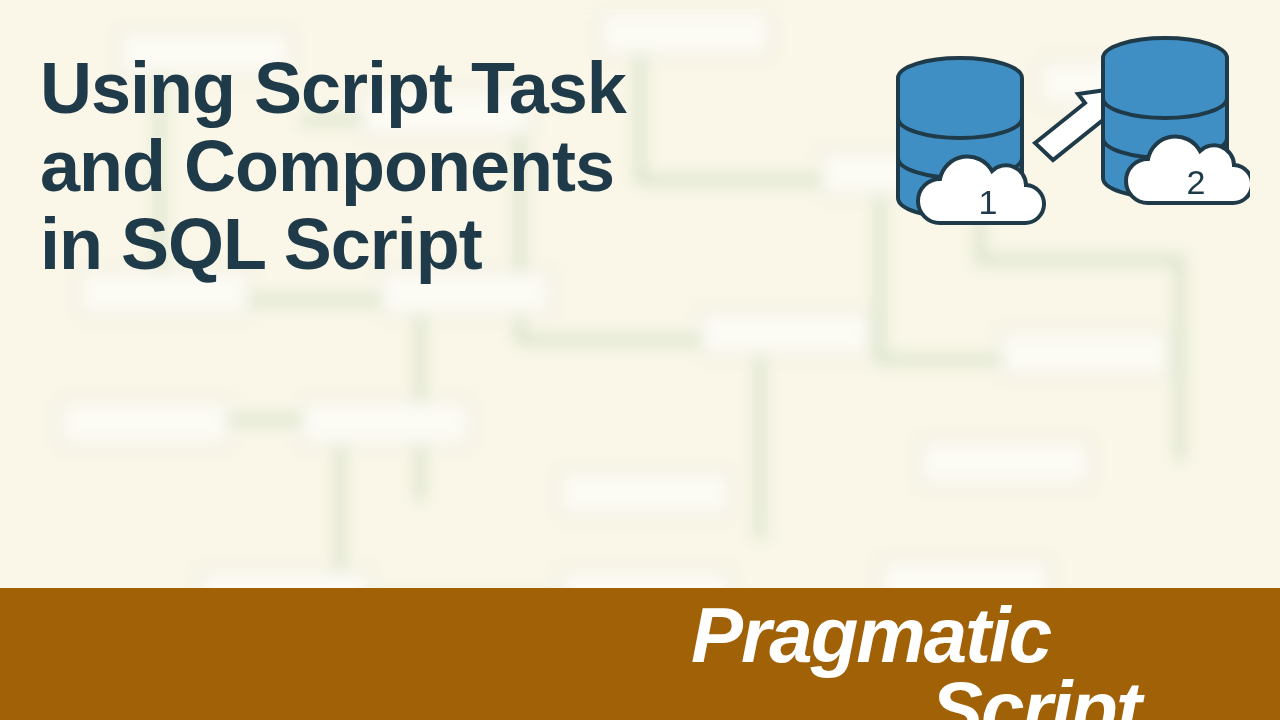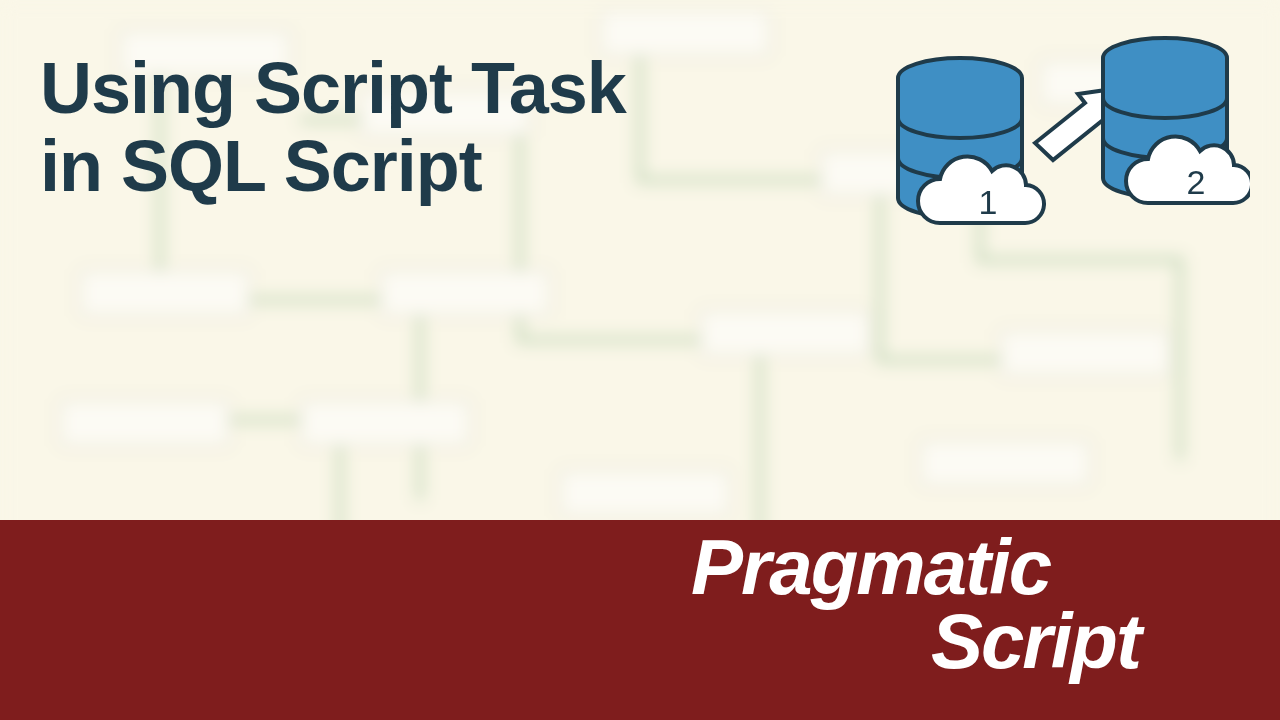--- a/index.html
+++ b/index.html
@@ -15,22 +15,22 @@
     color: #1f3b4a;
     font-size: 72px;
     line-height: 1.08;
     font-weight: 700;
     letter-spacing: -1px;
   }
   .db-group { position: absolute; right: 30px; top: 28px; width: 380px; height: 220px; }
   .footer-bar {
     position: absolute;
     left: 0; right: 0; bottom: 0;
-    height: 200px;
-    background: #7f1d1d;
+    height: 132px;
+    background: #a16207;
   }
   .brand {
     position: absolute;
     right: 140px;
     top: 10px;
     text-align: left;
     color: #ffffff;
     font-family: Arial, Helvetica, sans-serif;
   }
   .brand .l1 {
@@ -80,20 +80,21 @@
         <rect x="920" y="440" width="170" height="46" rx="4"></rect>
         <rect x="200" y="570" width="170" height="46" rx="4"></rect>
         <rect x="560" y="570" width="170" height="46" rx="4"></rect>
         <rect x="880" y="560" width="170" height="46" rx="4"></rect>
       </g>
     </svg>
   </div>
 
   <div class="title">
     <div>Using Script Task</div>
+    <div>and Components</div>
     <div>in SQL Script</div>
   </div>
 
   <div class="db-group">
     <svg viewBox="0 0 380 220" width="380" height="220">
 
       <g>
         <ellipse cx="90" cy="50" rx="62" ry="20" fill="#3f8fc4" stroke="#1f3b4a" stroke-width="4"></ellipse>
         <path d="M28 50 L28 170 A62 20 0 0 0 152 170 L152 50" fill="#3f8fc4" stroke="#1f3b4a" stroke-width="4"></path>
         <path d="M28 90 A62 20 0 0 0 152 90" fill="none" stroke="#1f3b4a" stroke-width="4"></path>

